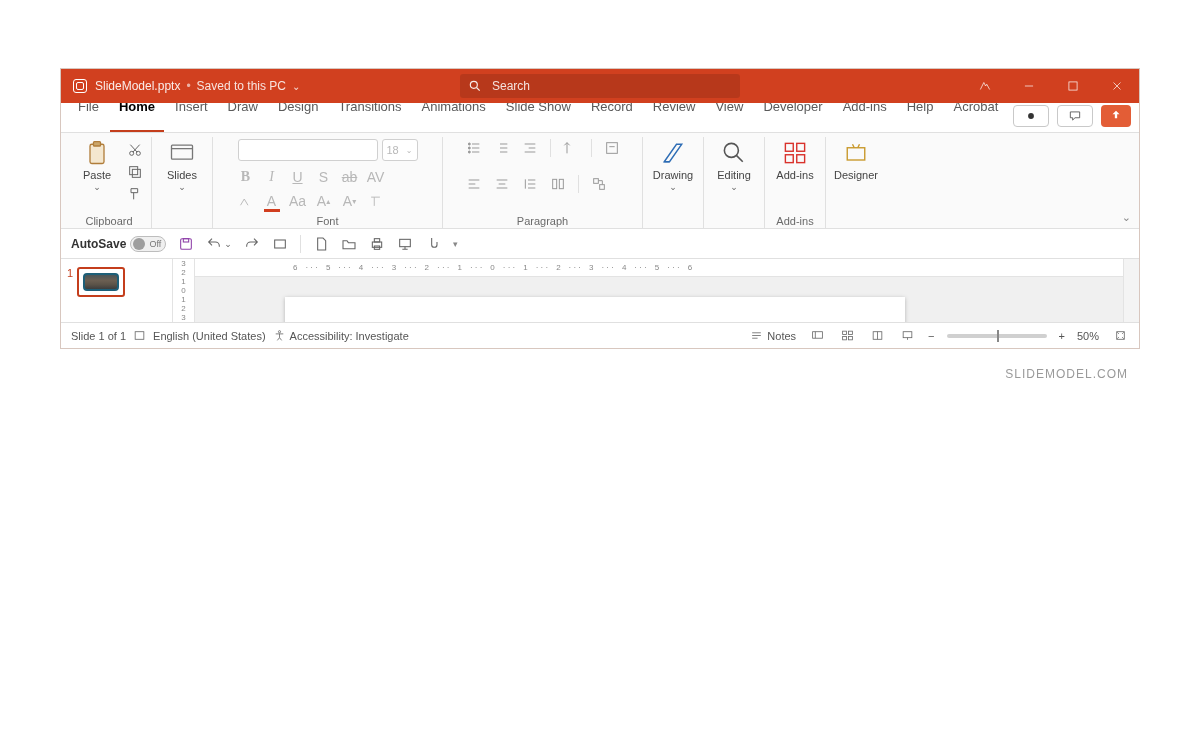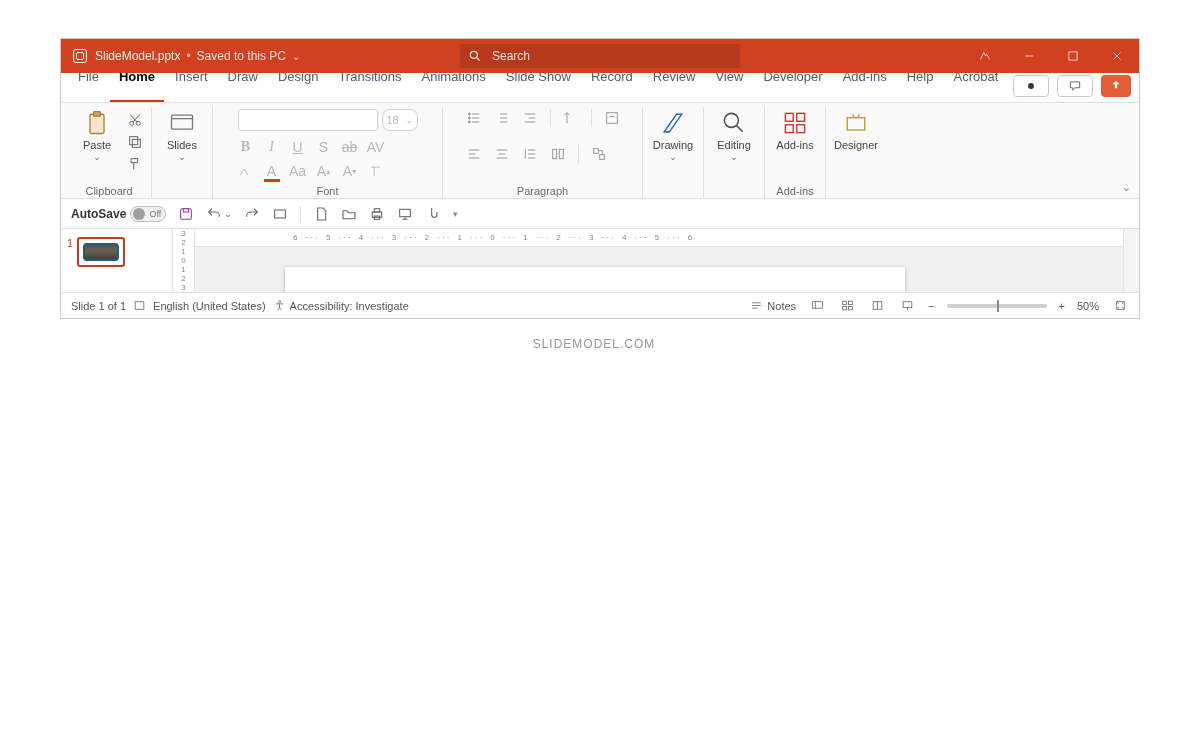--- a/index.html
+++ b/index.html
@@ -20,21 +20,21 @@
     font-family:"Segoe UI",Arial,sans-serif;
     font-size:12px;
     color:var(--text);
     background:#fff;
     display:flex;
     flex-direction:column;
     align-items:center;
   }
   .window{
     width:1080px;
-    margin:38px auto 0;
+    margin:68px auto 0;
     border:1px solid #d8c7bf;
     display:flex;
     flex-direction:column;
     background:#fff;
     position:relative;
   }
 
   
   .titlebar{
     background:var(--titlebar);
@@ -109,21 +109,21 @@
   }
   .bigbtn .ico{width:28px;height:28px;display:flex;align-items:center;justify-content:center;}
   .bigbtn .ico svg{width:28px;height:28px;}
   .bigbtn .caret{font-size:9px;color:#666;line-height:1;}
   .minicol{display:flex;flex-direction:column;gap:6px;justify-content:flex-start;padding-top:3px;}
   .minicol .mini{width:16px;height:16px;color:#666;display:flex;align-items:center;justify-content:center;}
   .minicol .mini svg{width:16px;height:16px;}
 
   .font-group .row{display:flex;align-items:center;gap:4px;}
   .font-combo{width:140px;height:22px;border:1px solid #d0d0d0;background:#fff;border-radius:3px;}
-  .size-combo{width:36px;height:22px;border:1px solid #d0d0d0;background:#fff;border-radius:8px;display:flex;align-items:center;justify-content:space-between;padding:0 4px;color:var(--disabled);font-size:11px;}
+  .size-combo{width:36px;height:22px;border:1px solid #d0d0d0;background:#fff;border-radius:3px;display:flex;align-items:center;justify-content:space-between;padding:0 4px;color:var(--disabled);font-size:11px;}
   .icorow{display:flex;gap:10px;margin-top:8px;color:var(--disabled);font-size:14px;align-items:center;}
   .icorow .ic{display:inline-flex;align-items:center;justify-content:center;width:16px;height:16px;}
   .icorow svg{width:15px;height:15px;stroke:var(--disabled);fill:none;}
 
   .para-group .prow{display:flex;gap:12px;color:#8a8a8a;align-items:center;}
   .para-group .prow+.prow{margin-top:10px;}
   .para-group svg,.para-group .ic{width:16px;height:16px;}
 
   .collapse-chev{
     position:absolute;right:8px;bottom:4px;color:#888;font-size:11px;
@@ -177,21 +177,21 @@
     display:flex;align-items:center;font-size:11px;color:#555;padding:0 10px;gap:7px;
   }
   .statusbar .sico{display:inline-flex;align-items:center;gap:4px;}
   .statusbar svg{width:13px;height:13px;}
   .status-right{margin-left:auto;display:flex;align-items:center;gap:12px;}
   .viewbtn{width:18px;height:18px;display:flex;align-items:center;justify-content:center;color:#666;}
   .zoom-slider{width:100px;height:4px;background:#d0d0d0;position:relative;border-radius:2px;}
   .zoom-slider:before{content:"";position:absolute;left:50%;top:-4px;width:2px;height:12px;background:#888;}
 
   .watermark{
-    width:1080px;text-align:center;color:#9a9a9a;font-size:12px;letter-spacing:1px;
+    width:1080px;text-align:right;color:#9a9a9a;font-size:12px;letter-spacing:1px;
     padding:18px 12px 10px 0;font-family:Arial,sans-serif;
   }
 </style>
 </head>
 <body>
 
 <div class="window">
 
   <div class="titlebar">
     <span class="doc-icon"></span>

